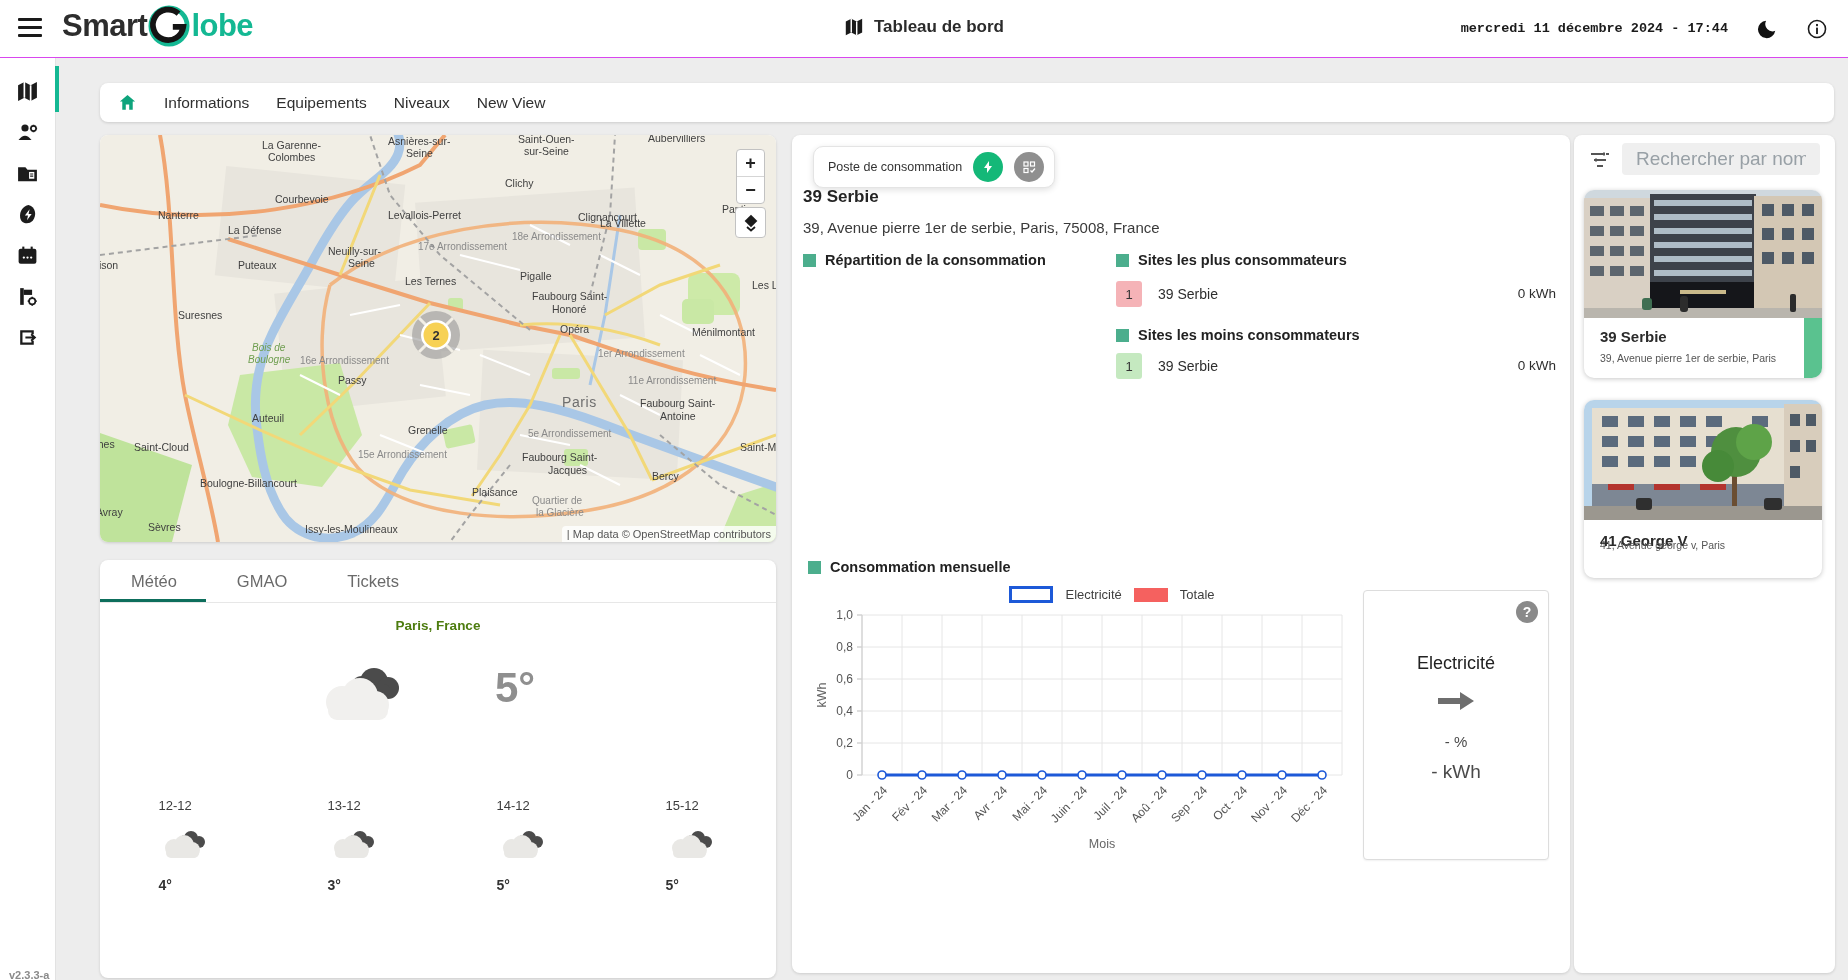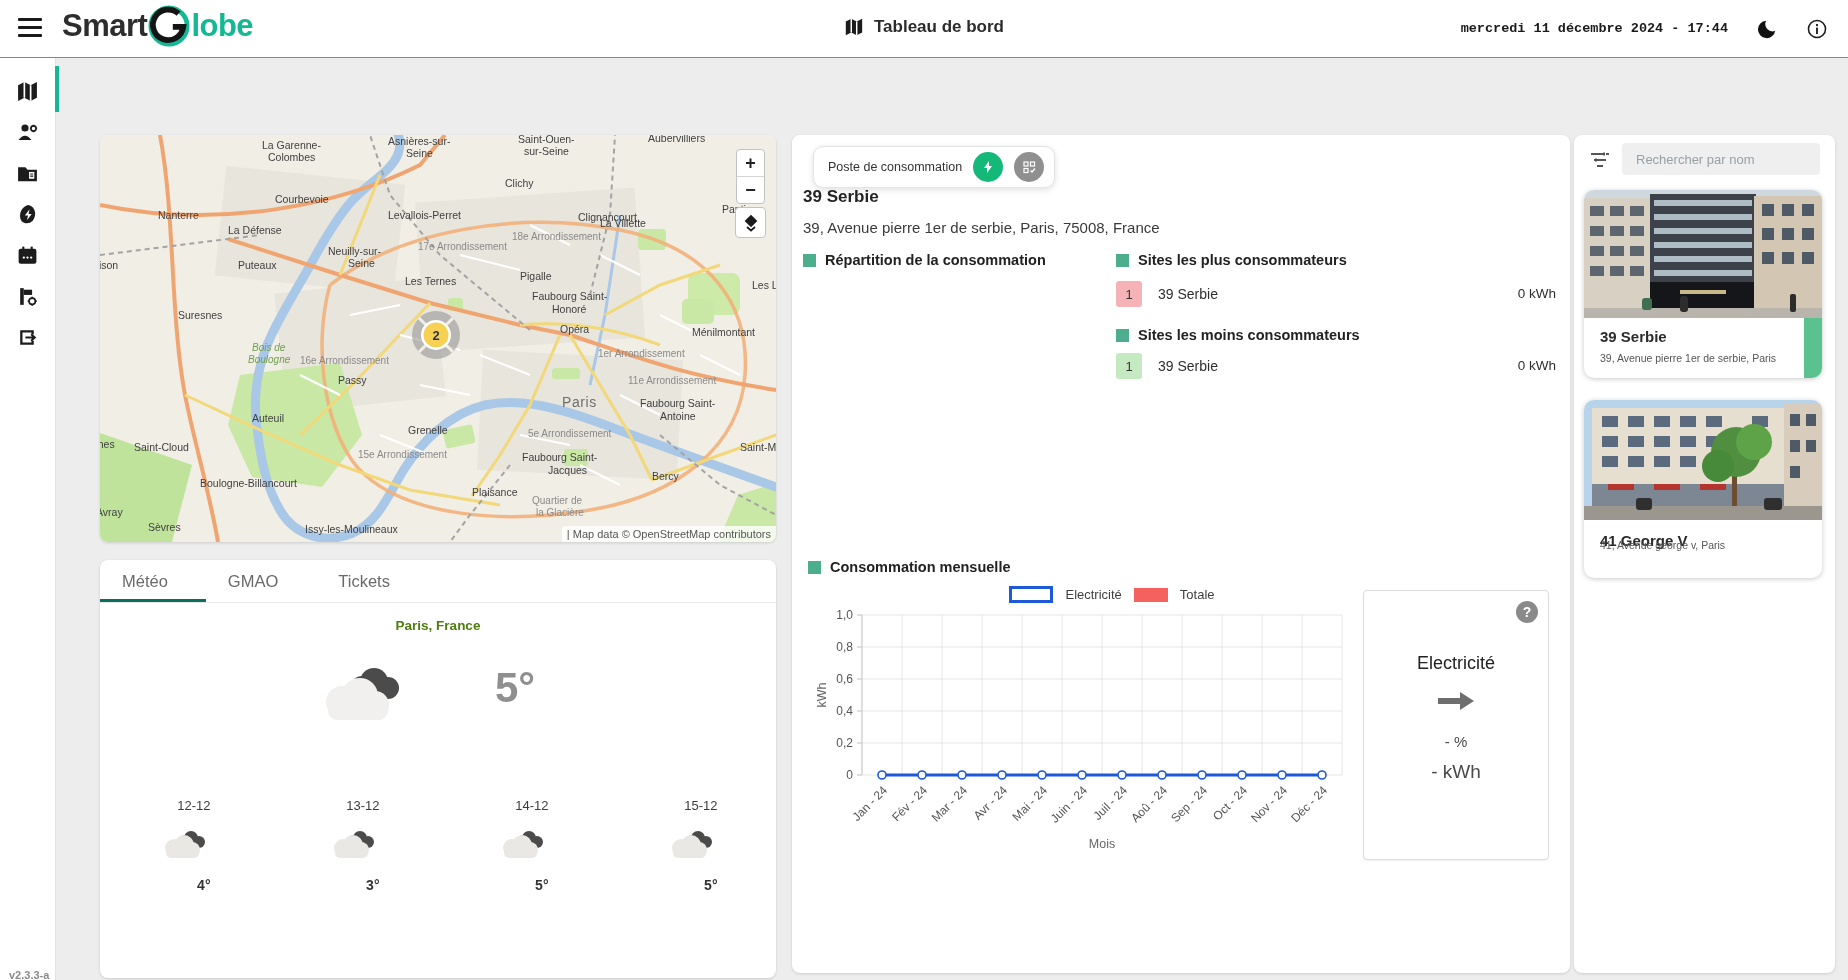--- a/index.html
+++ b/index.html
@@ -41,27 +41,27 @@
   .zoom-box{position:absolute;left:636px;top:14px;width:27px;background:#fff;border:1px solid #c2c2c2;border-radius:4px;overflow:hidden;z-index:3;}
   .zoom-btn{width:27px;height:26px;line-height:26px;text-align:center;font-size:18px;font-weight:700;color:#222;cursor:pointer;}
   .zoom-btn + .zoom-btn{border-top:1px solid #d5d5d5;}
   .layers-btn{position:absolute;left:635px;top:72px;width:29px;height:29px;background:#fff;border:1px solid #c2c2c2;border-radius:4px;display:flex;align-items:center;justify-content:center;cursor:pointer;z-index:3;}
   .map-attr{position:absolute;right:0;bottom:0;background:rgba(255,255,255,.8);font-size:11px;color:#555;padding:2px 5px;z-index:3;border-top-left-radius:4px;}
 
   
   .weather-card{left:100px;top:560px;width:676px;height:418px;}
   .tabs{display:flex;height:42px;border-bottom:1px solid #e7e7e7;align-items:center;}
   .tab{padding:0 30px;font-size:16.5px;color:#6a6a6a;cursor:pointer;}
-  .tab:first-child{padding-left:22px;}
+  .tab:first-child{padding-left:31px;}
   .tab-underline{position:absolute;left:0;top:39px;width:106px;height:3px;background:#0d6e5c;}
   .location{position:absolute;left:0;right:0;top:58px;text-align:center;font-size:13.5px;font-weight:700;color:#4d7c0f;}
   .big-cloud{position:absolute;left:212px;top:100px;}
   .big-temp{position:absolute;left:395px;top:104px;font-size:42px;font-weight:700;color:#8f8f8f;}
   .forecast{position:absolute;left:0;right:0;top:238px;display:flex;justify-content:space-around;}
-  .fc-col{display:flex;flex-direction:column;align-items:flex-end;gap:14px;}
+  .fc-col{display:flex;flex-direction:column;align-items:flex-start;gap:14px;}
   .fc-date{font-size:13px;color:#3c3c3c;}
   .fc-temp{font-size:14px;font-weight:700;color:#333;}
 
   
   .main-card{left:792px;top:135px;width:770px;height:838px;padding-left:8px;}
   .chip{position:absolute;left:21px;top:11px;height:40px;border:1px solid #e4e4e4;border-radius:10px;box-shadow:0 2px 6px rgba(0,0,0,.12);display:flex;align-items:center;padding:0 10px 0 14px;gap:11px;background:#fff;}
   .chip-label{font-size:12.5px;font-weight:500;color:#333;}
   .chip-circle{width:30px;height:30px;border-radius:50%;display:flex;align-items:center;justify-content:center;cursor:pointer;}
   .chip-circle.green{background:#14b878;}
   .chip-circle.gray{background:#8f8f8f;}
@@ -85,21 +85,21 @@
   .energy-panel{position:absolute;left:571px;top:455px;width:184px;height:268px;border:1px solid #ddd;border-radius:4px;background:#fff;box-shadow:0 1px 2px rgba(0,0,0,.06);}
   .help-icon{position:absolute;right:10px;top:10px;width:22px;height:22px;border-radius:50%;background:#8a8a8a;color:#fff;font-size:14px;font-weight:700;display:flex;align-items:center;justify-content:center;cursor:pointer;}
   .ep-title{position:absolute;left:0;right:0;top:62px;text-align:center;font-size:18px;font-weight:500;color:#222;}
   .ep-arrow{position:absolute;left:0;right:0;top:98px;display:flex;justify-content:center;}
   .ep-percent{position:absolute;left:0;right:0;top:142px;text-align:center;font-size:15px;color:#4a4a4a;}
   .ep-kwh{position:absolute;left:0;right:0;top:170px;text-align:center;font-size:19px;color:#4a4a4a;}
 
   
   .right-panel{left:1574px;top:135px;width:261px;height:838px;}
   .filter-icon{position:absolute;left:15px;top:15px;cursor:pointer;}
-  .search-input{position:absolute;left:48px;top:8px;width:170px;height:32px;background:#efefef;border:none;border-radius:4px;padding:0 14px;font-size:13px;color:#555;font-family:inherit;}
+  .search-input{position:absolute;left:48px;top:8px;width:170px;height:32px;background:#efefef;border:none;border-radius:4px;padding:0 14px;font-size:19px;color:#555;font-family:inherit;}
   .search-input::placeholder{color:#98a0a6;}
   .bcard{position:absolute;left:10px;width:238px;border-radius:10px;box-shadow:0 1px 5px rgba(0,0,0,.22);background:#fff;overflow:hidden;cursor:pointer;}
   .bcard.c1{top:55px;height:188px;}
   .bcard.c2{top:265px;height:178px;}
   .b-name{position:absolute;left:16px;font-size:15px;font-weight:700;color:#2b2b2b;}
   .b-addr{position:absolute;left:16px;font-size:10.5px;color:#555;}
   .sel-bar{position:absolute;right:0;top:128px;bottom:0;width:18px;background:#5ac28f;}
 </style>
 </head>
 <body>
@@ -198,20 +198,31 @@
             <path d="M4,4 h13 v4 h-2.2 V6.2 H6.2 v9.6 h8.6 V14 H17 v4 H4 Z" fill="#1c1c1c"></path>
             <path d="M9,11 h8 M14.5,7.8 L18,11 L14.5,14.2" stroke="#1c1c1c" stroke-width="1.9" fill="none"></path>
           </svg>
       </span>
     </div>
     <div class="version">v2.3.3-a</div>
 
   </aside>
   <div class="active-bar"></div>
 
+  <nav class="card navcard">
+    <span class="icon-btn">
+      <svg width="19" height="19" viewBox="0 0 20 20">
+          <path d="M10,2 L18,9 H15.5 V17.5 H11.8 V12 H8.2 V17.5 H4.5 V9 H2 Z" fill="#0ea47c"></path>
+        </svg>
+    </span>
+    <span class="nav-item">Informations</span>
+    <span class="nav-item">Equipements</span>
+    <span class="nav-item">Niveaux</span>
+    <span class="nav-item">New View</span>
+  </nav>
 
   <section class="card map-card">
     <svg id="map-svg" width="676" height="407" viewBox="0 0 676 407">
       <rect x="0" y="0" width="676" height="407" fill="#f1eee5"></rect>
       <g fill="#e8e5dd">
         <rect x="320" y="60" width="220" height="150" transform="rotate(-4 430 135)"></rect>
         <rect x="120" y="40" width="180" height="110" transform="rotate(6 210 95)"></rect>
         <rect x="380" y="220" width="200" height="120" transform="rotate(3 480 280)"></rect>
         <rect x="180" y="150" width="160" height="120" transform="rotate(-6 260 210)"></rect>
       </g>

